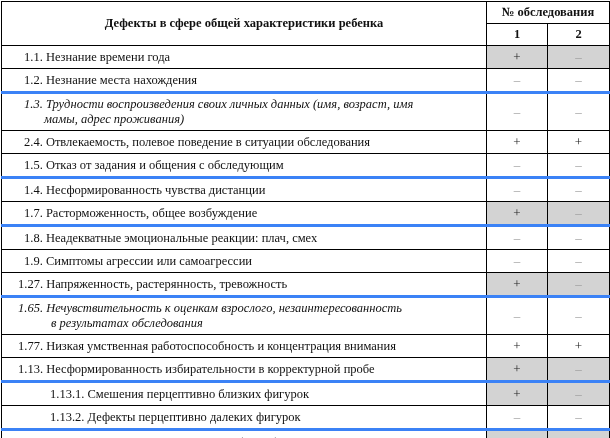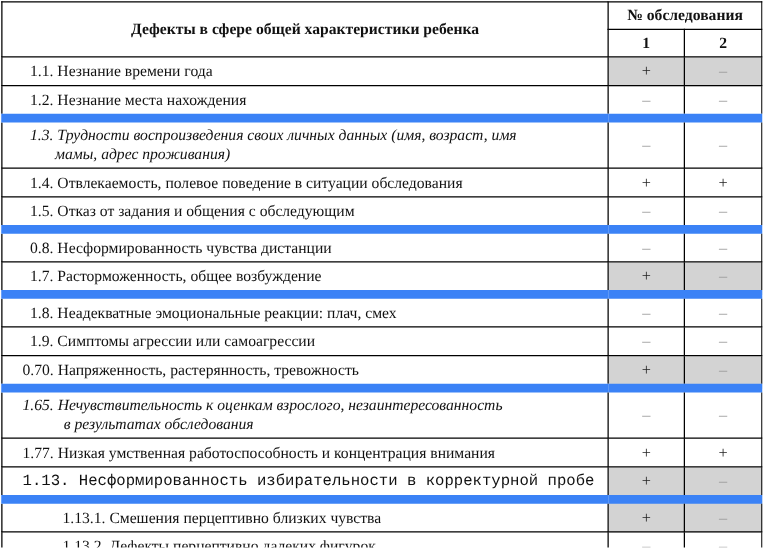--- a/index.html
+++ b/index.html
@@ -29,21 +29,21 @@
   td.label { text-align: left; line-height: 15px; padding-left: 22px; }
   td.label.sub { padding-left: 48px; }
   .wrap { display: block; padding-left: 0; font-style: italic; }
   .wrap .cont { display: block; padding-left: 18px; }
   td.mark { text-align: center; font-size: 13px; }
   td.mark.minus { color: #9a9a9a; }
   td.mark.plus { color: #222; }
   td.shaded { background: #d3d3d3; }
   tr.r1 td { height: 22px; margin-top: 43px; }
   tr.r2 td { height: 36px; }
-  tr.thick td { border-bottom: 7px solid #3b82f6; }
+  tr.thick td { border-bottom: 3px solid #3b82f6; }
 </style>
 </head>
 <body>
 
 <div class="doc">
   <table>
     <colgroup>
       <col style="width:485px">
       <col style="width:61px">
       <col style="width:62px">
@@ -70,73 +70,73 @@
           <td class="mark minus">–</td>
         </tr>
         <tr class="r2">
           <td class="label">
             <span class="wrap"><span>1.3. Трудности воспроизведения своих личных данных (имя, возраст, имя</span><span class="cont" style="padding-left: 20px;">мамы, адрес проживания)</span></span>
           </td>
           <td class="mark minus">–</td>
           <td class="mark minus">–</td>
         </tr>
         <tr class="r1">
-          <td class="label">1.4. Отвлекаемость, полевое поведение в ситуации обследования</td>
+          <td class="label">2.4. Отвлекаемость, полевое поведение в ситуации обследования</td>
           <td class="mark plus">+</td>
           <td class="mark plus">+</td>
         </tr>
         <tr class="r1 thick">
           <td class="label">1.5. Отказ от задания и общения с обследующим</td>
           <td class="mark minus">–</td>
           <td class="mark minus">–</td>
         </tr>
         <tr class="r1">
-          <td class="label">0.8. Несформированность чувства дистанции</td>
+          <td class="label">1.4. Несформированность чувства дистанции</td>
           <td class="mark minus">–</td>
           <td class="mark minus">–</td>
         </tr>
         <tr class="r1 thick">
           <td class="label">1.7. Расторможенность, общее возбуждение</td>
           <td class="mark plus shaded">+</td>
           <td class="mark minus shaded">–</td>
         </tr>
         <tr class="r1">
           <td class="label">1.8. Неадекватные эмоциональные реакции: плач, смех</td>
           <td class="mark minus">–</td>
           <td class="mark minus">–</td>
         </tr>
         <tr class="r1">
           <td class="label">1.9. Симптомы агрессии или самоагрессии</td>
           <td class="mark minus">–</td>
           <td class="mark minus">–</td>
         </tr>
         <tr class="r1 thick">
-          <td class="label" style="padding-left: 16px;">0.70. Напряженность, растерянность, тревожность</td>
+          <td class="label" style="padding-left: 16px;">1.27. Напряженность, растерянность, тревожность</td>
           <td class="mark plus shaded">+</td>
           <td class="mark minus shaded">–</td>
         </tr>
         <tr class="r2">
           <td class="label" style="padding-left: 16px;">
             <span class="wrap"><span>1.65. Нечувствительность к оценкам взрослого, незаинтересованность</span><span class="cont" style="padding-left: 33px;">в результатах обследования</span></span>
           </td>
           <td class="mark minus">–</td>
           <td class="mark minus">–</td>
         </tr>
         <tr class="r1">
           <td class="label" style="padding-left: 16px;">1.77. Низкая умственная работоспособность и концентрация внимания</td>
           <td class="mark plus">+</td>
           <td class="mark plus">+</td>
         </tr>
         <tr class="r1 thick">
-          <td class="label" style="padding-left: 16px; font-family: Liberation Mono, monospace;">1.13. Несформированность избирательности в корректурной пробе</td>
+          <td class="label" style="padding-left: 16px;">1.13. Несформированность избирательности в корректурной пробе</td>
           <td class="mark plus shaded">+</td>
           <td class="mark minus shaded">–</td>
         </tr>
         <tr class="r1">
-          <td class="label sub">1.13.1. Смешения перцептивно близких чувства</td>
+          <td class="label sub">1.13.1. Смешения перцептивно близких фигурок</td>
           <td class="mark plus shaded">+</td>
           <td class="mark minus shaded">–</td>
         </tr>
         <tr class="r1 thick">
           <td class="label sub">1.13.2. Дефекты перцептивно далеких фигурок</td>
           <td class="mark minus">–</td>
           <td class="mark minus">–</td>
         </tr>
         <tr class="r1">
           <td class="label" style="padding-left: 16px;">1.14. Отвлечения от выполнения задания (паузы)</td>

